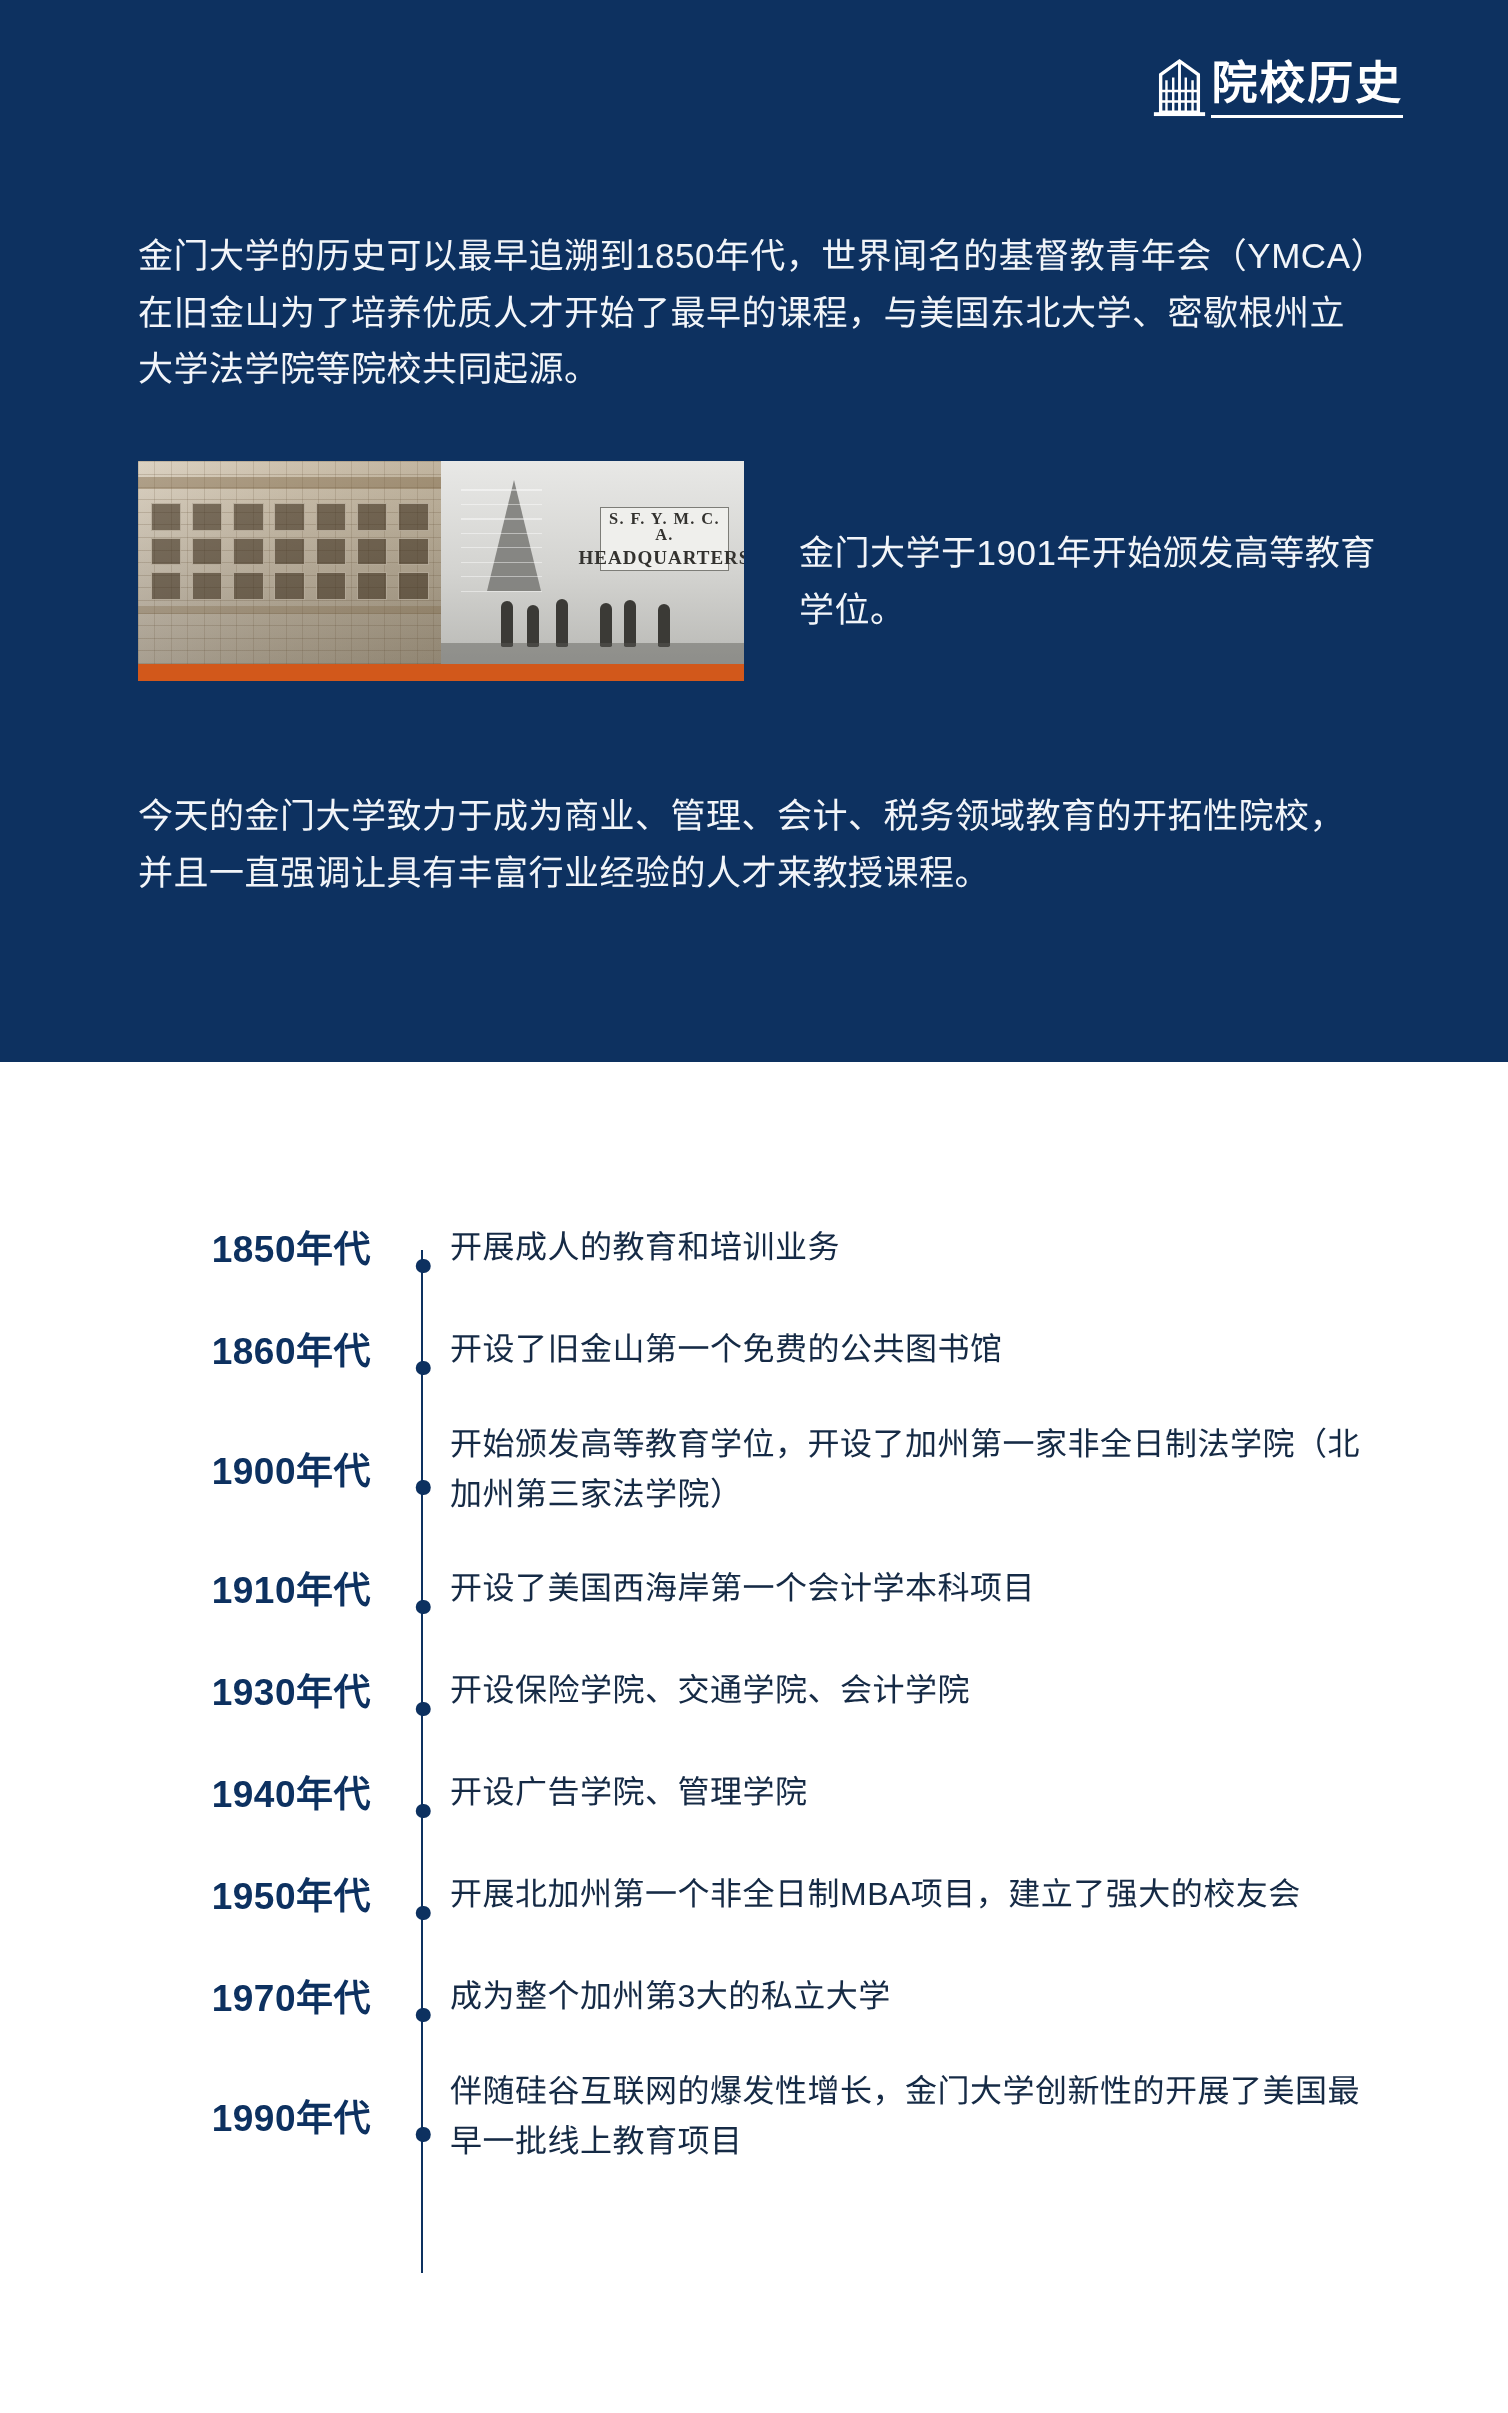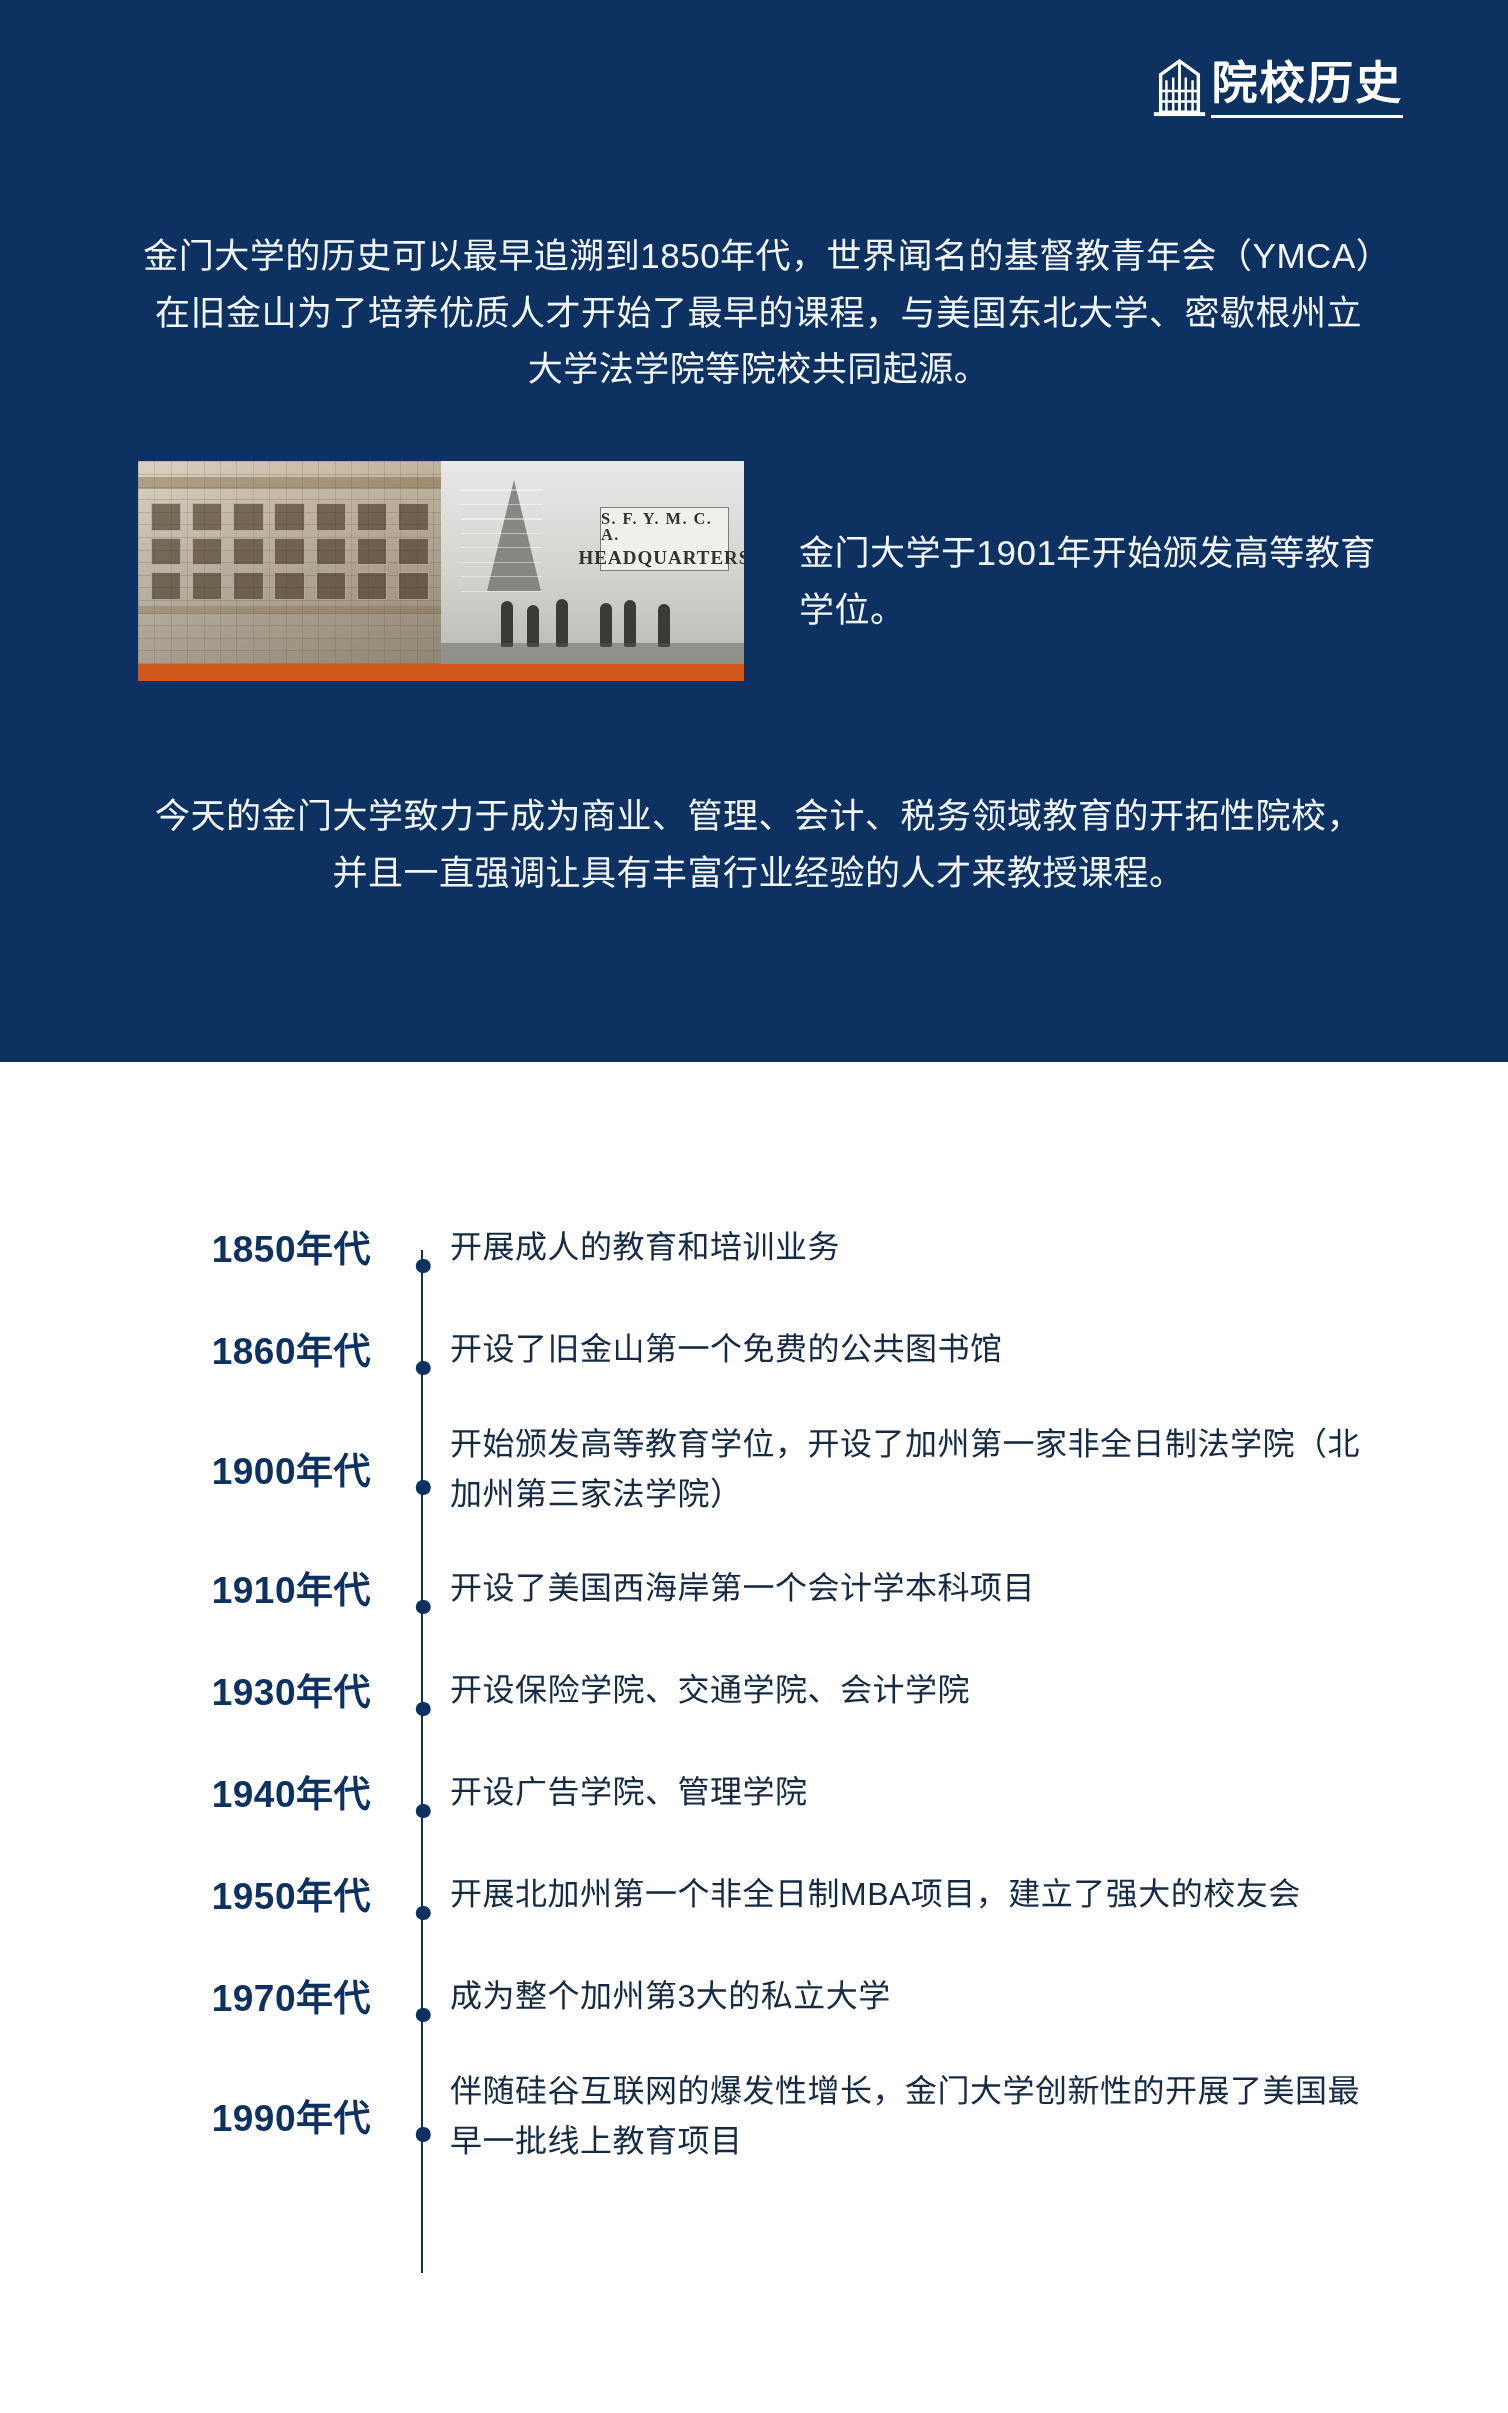--- a/index.html
+++ b/index.html
@@ -50,21 +50,20 @@
 
   .hero-para {
     position: absolute;
     left: 138px;
     width: 1241px;
     color: #f2f5f9;
     font-size: 35px;
     line-height: 1.62;
     letter-spacing: 0.5px;
     font-weight: 400;
-    text-align: center;
   }
   .hero-para-1 { top: 193px; }
   .hero-para-2 { top: 753px; }
 
   .photo-row {
     position: absolute;
     left: 138px;
     top: 461px;
     width: 1241px;
     height: 227px;
@@ -119,20 +118,21 @@
     display: block;
     background: rgba(58,44,28,0.58);
     border: 1px solid rgba(238,230,214,0.55);
   }
   .photo-right {
     position: absolute;
     left: 303px; top: 0;
     width: 303px; height: 203px;
     background:
       linear-gradient(180deg, #e8e8e6 0%, #d3d3d0 55%, #b9b9b5 100%);
+    text-align: center;
   }
   .ymca-sign {
     position: absolute;
     left: 159px; top: 46px;
     width: 129px; height: 64px;
     background: #efefec;
     border: 1.9px solid #7d7d78;
     box-sizing: border-box;
     display: flex;
     flex-direction: column;

